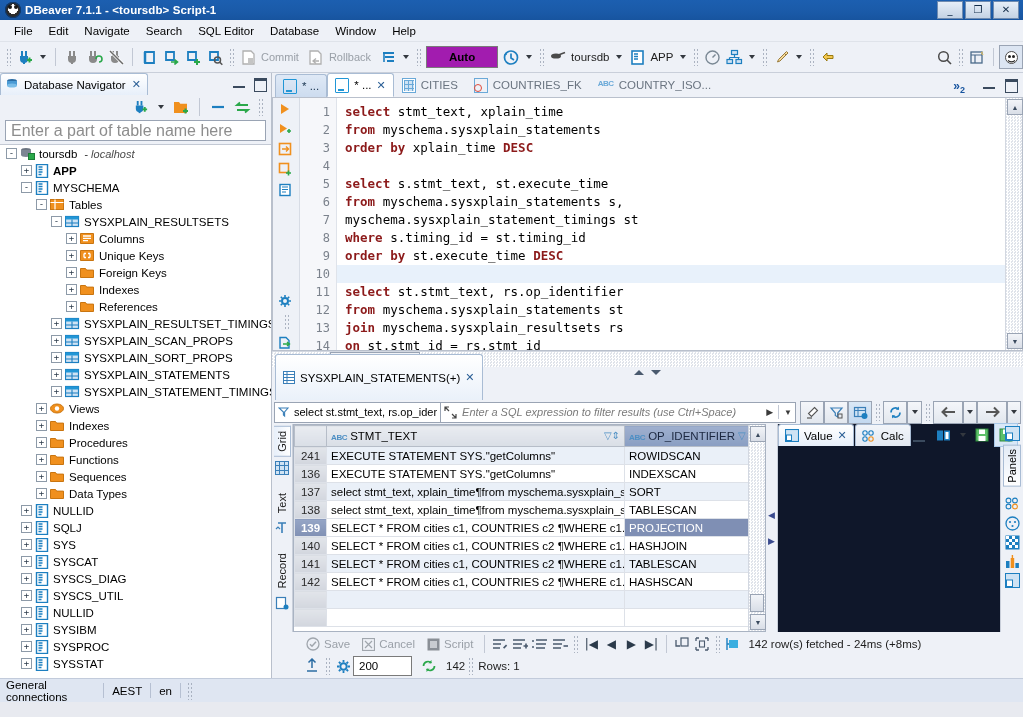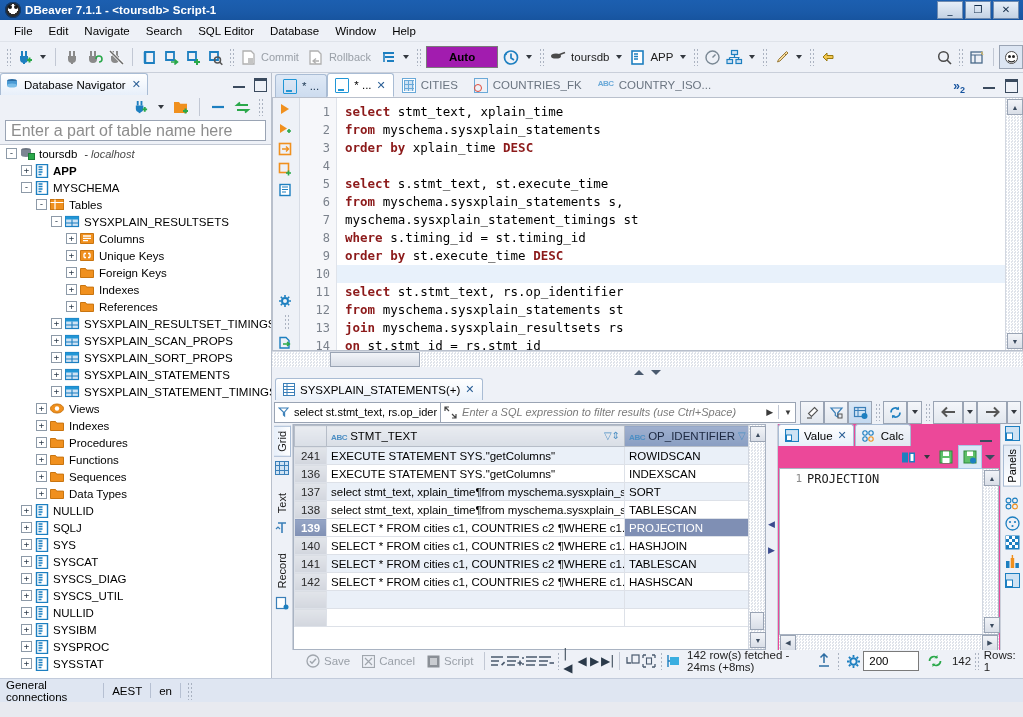--- a/index.html
+++ b/index.html
@@ -125,21 +125,21 @@
   .hsbthumb{height:13px;width:88px;background:linear-gradient(#f2f4f8,#d9dee7);border:1px solid #9aa4b4;margin-left:58px;}
 
   .sashrow{height:11px;display:flex;align-items:center;justify-content:center;gap:7px;background:#eef1f7;}
   .sasharrow{width:0;height:0;border-left:5px solid transparent;border-right:5px solid transparent;}
   .up{border-bottom:5px solid #4a5a6e;}
   .down{border-top:5px solid #4a5a6e;}
 
   
   .results{height:300px;display:flex;flex-direction:column;background:#eef1f7;}
   .restabrow{height:22px;display:flex;align-items:flex-end;padding-left:3px;}
-  .restab{height:21px;display:flex;align-items:center;gap:5px;padding:0 7px;font-size:11.5px;
+  .restab{height:21px;display:flex;align-items:center;gap:5px;padding:12px 7px;font-size:11.5px;
     background:linear-gradient(to bottom,#ffffff,#eaf1fa);border:1px solid #a9bcd4;border-bottom:none;
     border-radius:3px 3px 0 0;}
   .filterbar{height:24px;display:flex;align-items:center;gap:0;padding:0 2px;background:#eef1f7;}
   .fq{height:19px;background:#fff;border:1px solid #9aa4b4;display:flex;align-items:center;
      font-size:11px;padding:0 3px;gap:3px;}
   .fexpr{flex:1;height:19px;background:#fff;border:1px solid #9aa4b4;border-left:none;
      display:flex;align-items:center;gap:5px;padding:0 3px;color:#7b7b7b;font-style:italic;font-size:11px;min-width:0;}
   .fbtn{width:22px;height:21px;display:flex;align-items:center;justify-content:center;
      background:linear-gradient(#f4f6fa,#e2e7ee);border:1px solid #9aa4b4;}
 
@@ -159,41 +159,41 @@
   table.g tr.alt td{background:#eaf0f8;}
   td.rn{background:linear-gradient(#e2e5ea,#d2d6de)!important;border:1px solid #b6bdc8;
      text-align:center;width:32px;color:#2b2b2b;}
   tr.selrow td.rn{background:linear-gradient(#96a6c6,#8090b4)!important;color:#fff;font-weight:bold;}
   td.selcell{background:#7f8fb4!important;color:#fff;border:1px solid #3c4c6e;}
   .abcmark{color:#4d8fc4;font-size:8px;font-weight:bold;letter-spacing:-.4px;margin-right:3px;}
   .thfil{float:right;color:#4d8fc4;font-size:10px;}
   .gridvsb{width:16px;background:repeating-conic-gradient(#fff 0% 25%,#dfe3ea 0% 50%) 0 0/3px 3px;
      border-left:1px solid #d3d8e1;display:flex;flex-direction:column;justify-content:space-between;}
 
-  .valpanel{width:222px;display:flex;flex-direction:column;background:#ec4899;border-left:1px solid #c9cfda;}
+  .valpanel{width:222px;display:flex;flex-direction:row;background:#0f172a;border-left:1px solid #c9cfda;}
   .valtabs{height:22px;display:flex;align-items:flex-end;gap:1px;position:relative;}
   .valtab{height:21px;display:flex;align-items:center;gap:5px;padding:0 6px;font-size:11.5px;
      background:linear-gradient(to bottom,#fff,#e7effa);border:1px solid #a9bcd4;border-bottom:none;border-radius:3px 3px 0 0;}
   .valtab.off{background:linear-gradient(to bottom,#f2f5fa,#e2e8f1);}
   .valtools{height:22px;display:flex;align-items:center;justify-content:flex-end;gap:1px;padding-right:3px;}
   .valbody{flex:1;display:flex;background:#fff;border:1px solid #a9b3c2;margin:0 1px;min-height:0;}
   .valln{width:22px;text-align:right;padding:3px 3px 0 0;font-family:"DejaVu Sans Mono",monospace;
      font-size:11px;color:#8a8a8a;background:#fff;}
   .valtxt{flex:1;padding:3px 0 0 2px;font-family:"DejaVu Sans Mono",monospace;font-size:12px;color:#1a1a1a;}
   .valhsb{height:15px;background:repeating-conic-gradient(#fff 0% 25%,#dfe3ea 0% 50%) 0 0/3px 3px;
      display:flex;align-items:center;justify-content:space-between;margin:0 1px;}
 
   .panelsbar{width:22px;background:#eef1f7;display:flex;flex-direction:column;align-items:center;
      gap:4px;padding-top:2px;border-left:1px solid #c9cfda;}
   .panelstab{writing-mode:vertical-rl;transform:rotate(180deg);font-size:11px;
      background:linear-gradient(#fff,#e3ebf6);border:1px solid #a9bcd4;padding:3px 2px;
      display:flex;align-items:center;gap:3px;}
   .pico{width:15px;height:15px;position:relative;}
 
-  .resfoot{height:28px;background:#eef1f7;display:flex;flex-direction:row;justify-content:center;}
+  .resfoot{height:46px;background:#eef1f7;display:flex;flex-direction:column;justify-content:center;}
   .rfrow{height:22px;display:flex;align-items:center;gap:0;padding-left:28px;}
   .rbtn{display:flex;align-items:center;gap:4px;font-size:11.5px;color:#9aa0a8;padding:0 6px;}
   .navbtn{width:20px;height:20px;display:flex;align-items:center;justify-content:center;
      font-size:12px;color:#2b3a4a;font-family:"DejaVu Sans",sans-serif;}
   .limitbox{width:52px;height:18px;background:#fff;border:1px solid #7a7a7a;font-size:11.5px;
      display:flex;align-items:center;padding-left:5px;}
   .rowsinfo{font-size:11.5px;color:#1d1d1d;margin-left:7px;}
   .fetchinfo{font-size:11.5px;color:#1d1d1d;margin-left:5px;}
 
   
@@ -1241,21 +1241,21 @@
             </div>
             <div class="grip"></div>
             <div class="navbtn">
               <svg width="16" height="14" viewBox="0 0 16 14">
                   <rect x="4" y="3" width="9" height="8" fill="#3aaee0"></rect>
                   <path d="M2 1v12M4 7h-2" stroke="#1d7fc0" stroke-width="1.4"></path>
                 </svg>
             </div>
             <div class="fetchinfo">142 row(s) fetched - 24ms (+8ms)</div>
           </div>
-          <div class="rfrow" style="padding-left:19px">
+          <div class="rfrow" style="padding-left:30px">
             <div class="navbtn">
               <svg width="14" height="16" viewBox="0 0 14 16">
                   <path d="M7 1v9M3.5 4.5L7 1l3.5 3.5" stroke="#2b6ca3" stroke-width="1.5" fill="none"></path>
                   <path d="M2 13h10" stroke="#2b6ca3" stroke-width="1.5"></path>
                 </svg>
             </div>
             <div class="grip"></div>
             <div class="navbtn">
               <svg width="15" height="15" viewBox="0 0 15 15">
                   <circle cx="7.5" cy="7.5" r="3.2" fill="none" stroke="#1d7fc0" stroke-width="2"></circle>

